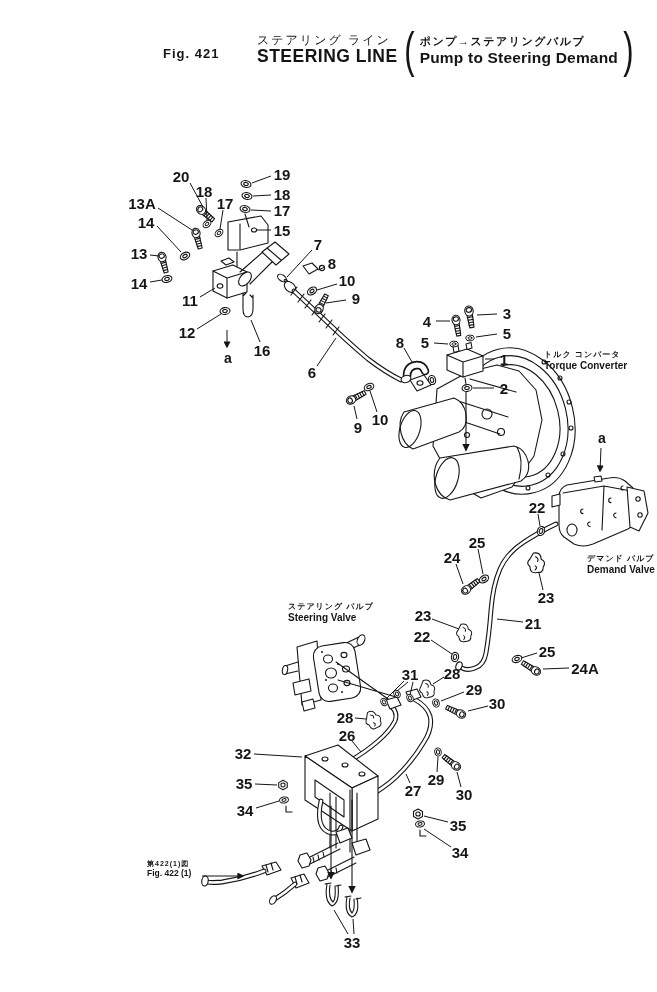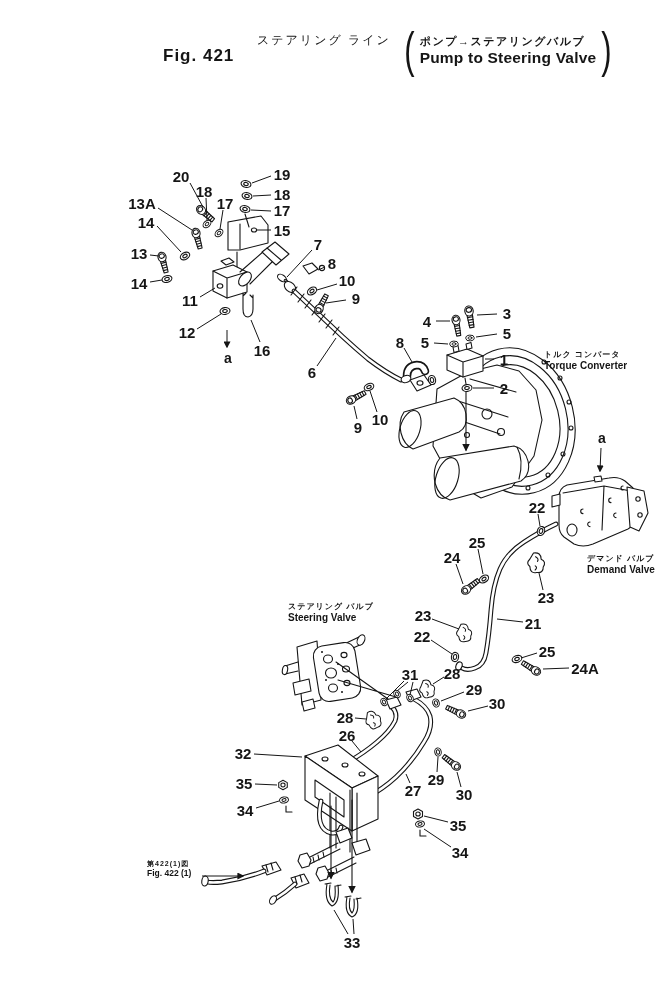--- a/index.html
+++ b/index.html
@@ -1,19 +1,19 @@
 <!DOCTYPE html>
 <html><head>
 <meta charset="utf-8">
 <style>
   html,body{margin:0;padding:0;background:#e8e8e8;}
   .page{position:relative;width:657px;height:992px;background:#ffffff;overflow:hidden;
         font-family:"Liberation Sans",sans-serif;color:#151515;}
   .abs{position:absolute;white-space:nowrap;}
-  .fig-label{left:163px;top:46px;font-size:17px;font-weight:bold;letter-spacing:1px;}
+  .fig-label{left:163px;top:46px;font-size:13px;font-weight:bold;letter-spacing:1px;}
   .title-ja{left:257px;top:32px;font-size:12px;font-weight:normal;letter-spacing:2px;}
   .title-en{left:257px;top:46px;font-size:17.5px;font-weight:bold;letter-spacing:.5px;}
   .paren-wrap{left:401px;top:26px;display:flex;align-items:center;height:48px;}
   .bigparen{font-size:50px;font-weight:400;line-height:46px;transform:scaleX(.62);display:inline-block;}
   .paren-mid{display:flex;flex-direction:column;justify-content:center;padding:0 2px;}
   .sub-ja{font-size:11px;font-weight:bold;letter-spacing:1.5px;}
   .sub-en{font-size:15.5px;font-weight:bold;letter-spacing:.2px;}
   svg text{user-select:none;}
   .co{font:bold 15px "Liberation Sans",sans-serif;fill:#151515;}
   .am{font:bold 14px "Liberation Sans",sans-serif;fill:#151515;}
@@ -30,25 +30,26 @@
   .thk{stroke:#151515;stroke-width:8.5;fill:none;stroke-linecap:round;}
   .thki{stroke:#ffffff;stroke-width:5.2;fill:none;stroke-linecap:round;}
 </style>
 </head>
 <body>
 
 <div class="page">
 
   <div class="abs fig-label">Fig. 421</div>
   <div class="abs title-ja">ステアリング  ライン</div>
+  <div class="abs title-en">STEERING  LINE</div>
   <div class="abs paren-wrap">
     <span class="bigparen">(</span>
     <span class="paren-mid">
       <span class="sub-ja">ポンプ→ステアリングバルブ</span>
-      <span class="sub-en">Pump to Steering Valve</span>
+      <span class="sub-en">Pump to Steering Demand</span>
     </span>
     <span class="bigparen">)</span>
   </div>
 
   <svg id="dsvg" width="657" height="992" viewBox="0 0 657 992" style="position:absolute;left:0;top:0;">
     <defs>
       <marker id="arr" viewBox="0 0 10 10" refX="8" refY="5" markerWidth="7" markerHeight="7" orient="auto-start-reverse">
         <path d="M0,0 L10,5 L0,10 Z" fill="#151515"></path>
       </marker>
       <g id="washer">

